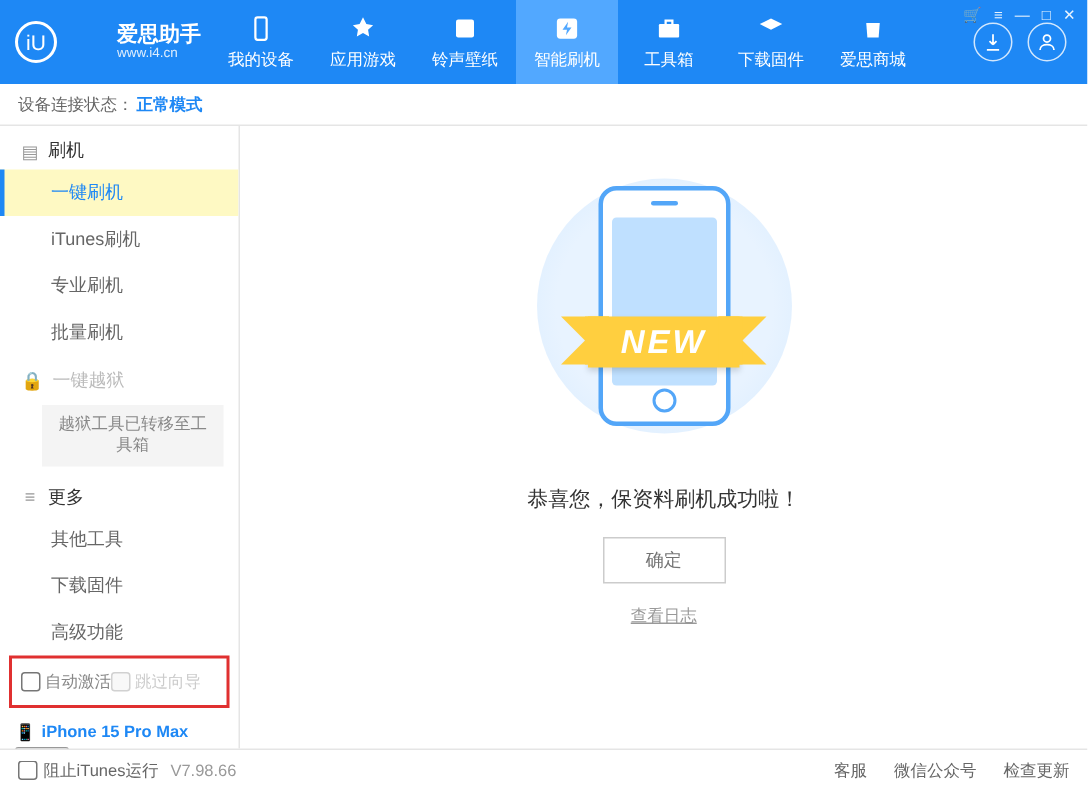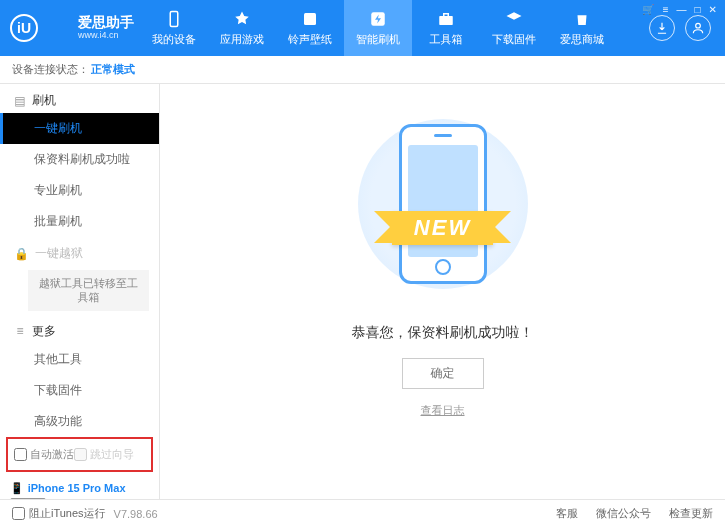--- a/index.html
+++ b/index.html
@@ -1,40 +1,40 @@
 <!DOCTYPE html>
 <html><head>
 <meta charset="utf-8">
 <style>
 * { margin: 0; padding: 0; box-sizing: border-box; font-family: "Microsoft YaHei", Arial, sans-serif; }
 body { width: 725px; height: 527px; background: #fff; overflow: hidden; font-size: 12px; }
 .titlebar { height: 56px; background: linear-gradient(#1e88f5, #1e88f5); display: flex; align-items: center; color: #fff; }
 .logo-block { display: flex; align-items: center; width: 140px; padding-left: 10px; }
-.logo-circle { width: 28px; height: 28px; border: 2px solid #fff; border-radius: 50%; display: flex; align-items: center; justify-content: center; font-weight: bold; font-size: 14px; margin-right: 6px; }
+.logo-circle { width: 28px; height: 28px; border: 2px solid #fff; border-radius: 50%; display: flex; align-items: center; justify-content: center; font-weight: normal; font-size: 14px; margin-right: 6px; }
 .logo-text { display: flex; flex-direction: column; line-height: 1.1; margin-left: 34px; }
 .logo-title { font-size: 14px; font-weight: bold; }
 .logo-sub { font-size: 9px; opacity: .85; }
 .nav { display: flex; flex: 1; height: 100%; }
 .nav-item { width: 68px; display: flex; flex-direction: column; align-items: center; justify-content: center; gap: 3px; cursor: pointer; font-size: 11px; }
 .nav-item.active { background: #52a8ff; }
 .nav-icon { width: 20px; height: 20px; display: flex; align-items: center; justify-content: center; }
 .nav-icon svg { fill: #fff; }
 .title-controls { position: absolute; top: 4px; right: 8px; display: flex; gap: 8px; color: #fff; font-size: 10px; align-items: center; }
 .title-controls span { cursor: pointer; opacity: .9; }
 .right-circles { display: flex; gap: 10px; padding-right: 14px; }
 .circle-btn { width: 26px; height: 26px; border: 1.5px solid rgba(255,255,255,.8); border-radius: 50%; display: flex; align-items: center; justify-content: center; cursor: pointer; }
 .circle-btn svg { fill: #fff; }
 .statusbar { height: 28px; border-bottom: 1px solid #e5e5e5; display: flex; align-items: center; padding: 0 12px; font-size: 11px; color: #666; }
 .statusbar .mode { color: #1e88f5; font-weight: bold; margin-left: 2px; }
 .body { display: flex; height: calc(527px - 56px - 28px - 28px); }
 .sidebar { width: 160px; border-right: 1px solid #e5e5e5; display: flex; flex-direction: column; font-size: 12px; color: #555; overflow: hidden; }
 .side-section { padding: 8px 0 4px 14px; font-size: 12px; color: #333; display: flex; align-items: center; gap: 6px; cursor: pointer; }
 .side-section .sec-icon { width: 12px; display: inline-flex; justify-content: center; color: #999; }
 .side-item { padding: 7px 0 7px 34px; cursor: pointer; color: #666; }
-.side-item.active { background: #000000; color: #1e88f5; border-left: 3px solid #1e88f5; padding-left: 31px; }
+.side-item.active { background: #fef9c3; color: #1e88f5; border-left: 3px solid #1e88f5; padding-left: 31px; }
 .side-note { margin: 4px 10px 4px 28px; padding: 6px; background: #f4f4f4; color: #888; font-size: 11px; text-align: center; line-height: 1.3; }
 .side-locked { color: #bbb; padding: 8px 0 4px 14px; display: flex; align-items: center; gap: 6px; }
 .side-bottom { margin-top: auto; }
 .checkbox-box { border: 2px solid #e03030; margin: 0 6px 6px 6px; padding: 8px 6px; display: flex; gap: 0; align-items: center; }
 .chk { display: flex; align-items: center; gap: 3px; color: #888; font-size: 11px; }
 .chk.disabled { color: #ccc; }
 .chk input { margin: 0; }
 .device-info { padding: 4px 8px 8px 10px; font-size: 11px; }
 .device-name { color: #1e88f5; font-weight: bold; display: flex; align-items: center; gap: 4px; }
 .device-badge { display: inline-block; border: 1px solid #999; color: #555; font-size: 9px; padding: 0 3px; border-radius: 2px; margin-top: 3px; }
@@ -156,21 +156,21 @@
   <span class="mode">正常模式</span>
 </div>
 
 <div class="body">
   <div class="sidebar">
     <div class="side-section">
       <span class="sec-icon">▤</span>
       <span>刷机</span>
     </div>
     <div class="side-item active">一键刷机</div>
-    <div class="side-item">保资料刷机成功啦</div>
+    <div class="side-item">iTunes刷机</div>
     <div class="side-item">专业刷机</div>
     <div class="side-item">批量刷机</div>
 
     <div class="side-locked">
       <span class="sec-icon">🔒</span>
       <span>一键越狱</span>
     </div>
     <div class="side-note">越狱工具已转移至工具箱</div>
 
     <div class="side-section">

